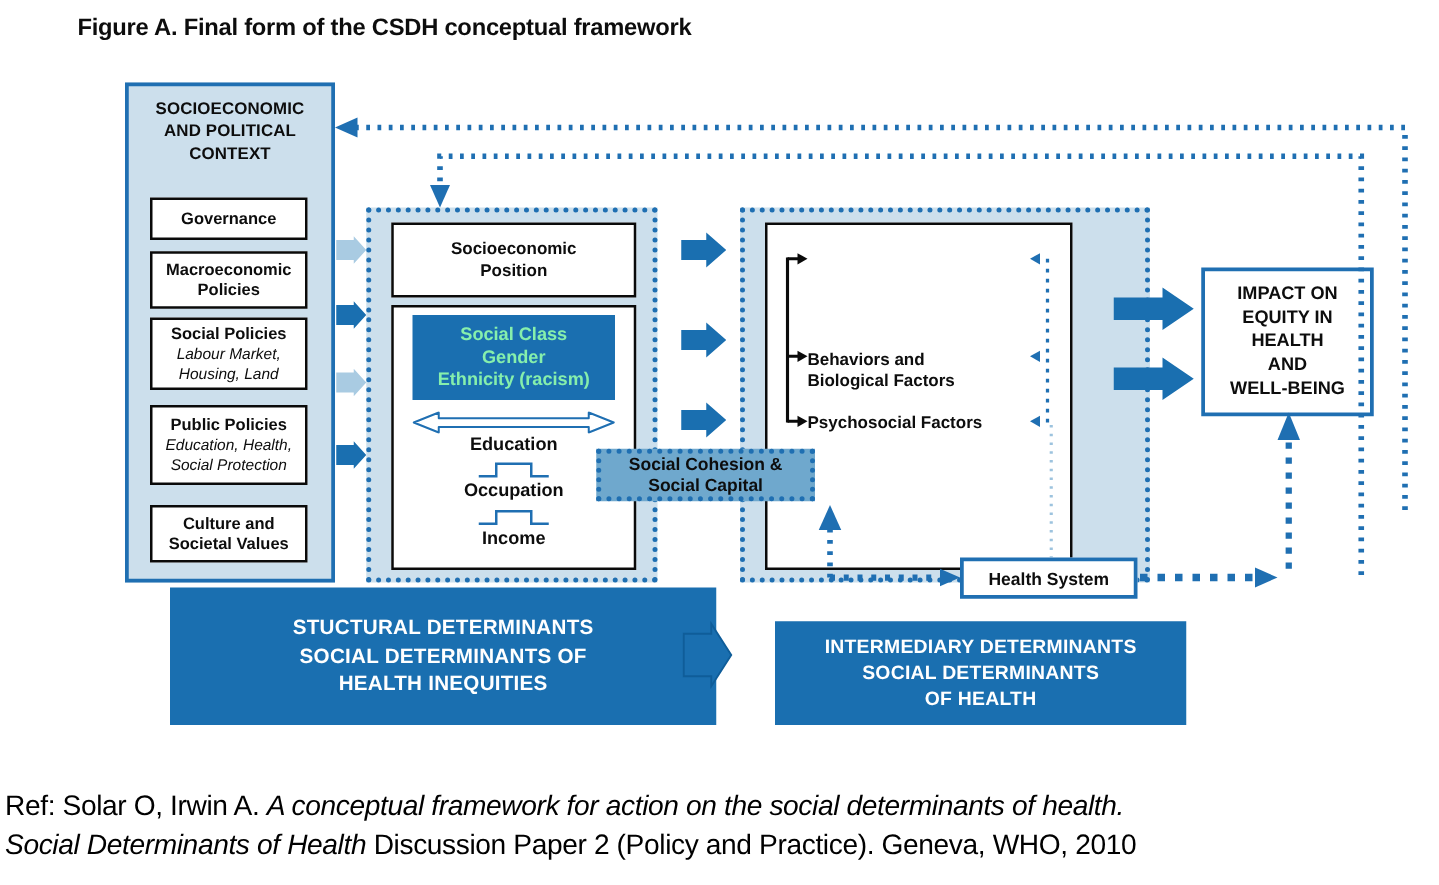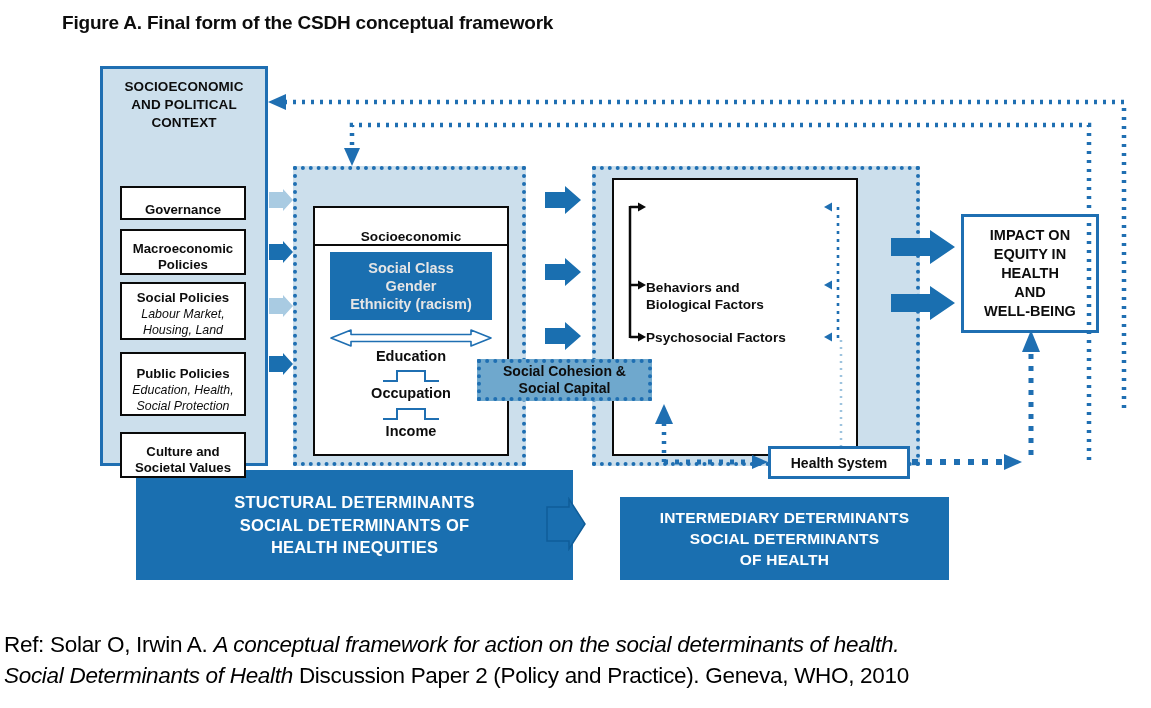--- a/index.html
+++ b/index.html
@@ -37,24 +37,23 @@
     color: #000000;
     letter-spacing: -0.3px;
   }
   #reference .it { font-style: italic; }
 
   
   .abs { position: absolute; }
   .wbox {
     background: #ffffff;
     border: 2.5px solid #0a0a0a;
-    display: flex; align-items: flex-end; justify-content: center;
+    display: flex; align-items: center; justify-content: center;
     text-align: center;
     color: #0d0d0d;
-    margin-top: 28px;
   }
   .wbox .ttl { font-weight: bold; }
   .wbox .sub { font-style: italic; font-weight: normal; }
 
   
   #sep-panel {
     left: 100px; top: 66px; width: 168px; height: 400px;
     background: #ccdfec;
     border: 3px solid #1f6fb2;
   }
@@ -88,21 +87,21 @@
     left: 313px; top: 178px; width: 196px; height: 60px;
     font-size: 13.6px; font-weight: bold; line-height: 1.32;
   }
   #socialclass-outer {
     left: 313px; top: 244px; width: 196px; height: 212px;
     background: #ffffff; border: 2.5px solid #0a0a0a;
   }
   #socialclass-box {
     left: 330px; top: 252px; width: 162px; height: 68px;
     background: #1a6fb0;
-    color: #e5e5e5; font-weight: bold; font-size: 14.5px;
+    color: #86efac; font-weight: bold; font-size: 14.5px;
     line-height: 1.26; text-align: center;
     display: flex; align-items: center; justify-content: center;
   }
   #dbl-arrow { left: 329px; top: 329px; width: 164px; height: 18px; }
   .sep-label {
     text-align: center; font-weight: bold; font-size: 14.5px;
     color: #0d0d0d; width: 196px; left: 313px;
   }
   #lbl-education  { top: 348px; }
   #lbl-occupation { top: 385px; }

